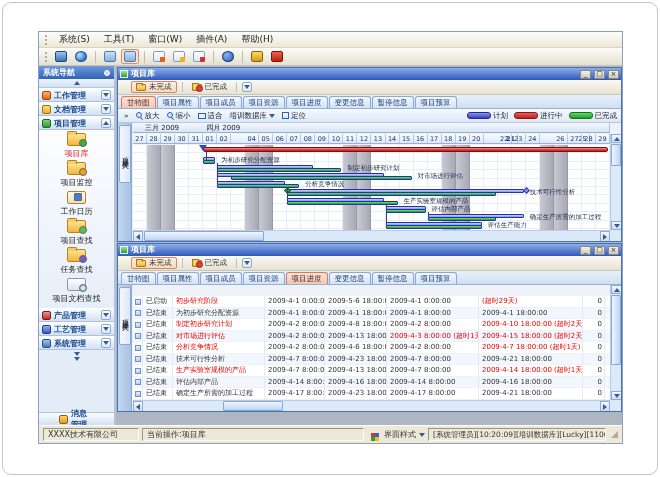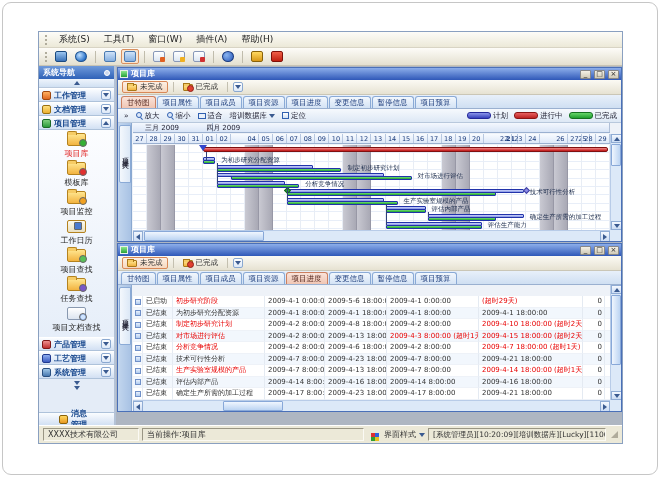--- a/index.html
+++ b/index.html
@@ -91,21 +91,21 @@
   
   .mdi{position:absolute;left:77px;top:34px;right:0;bottom:18px;background:#aeb6c2;}
   .cw{position:absolute;left:1px;width:505px;border:1px solid #4a70b8;background:#eef2f8;overflow:hidden;}
   .cw1{top:1px;height:175px;}
   .cw2{top:177px;height:169px;}
   .cw-title{height:12px;background:linear-gradient(#8caeea,#2f58b8);display:flex;align-items:center;gap:3px;padding:0 2px;}
   .cw-ico{width:8px;height:8px;background:linear-gradient(#8ae88a,#28a038);border:1px solid #e8f0e8;flex:none;}
   .cw-title .t{color:#fff;font-size:8px;font-weight:bold;flex:1;line-height:10px;}
   .win-btn{width:11px;height:9px;background:linear-gradient(#f4f1e6,#cfc9b6);border:1px solid #888;
            font-size:7px;line-height:6px;display:flex;align-items:center;justify-content:center;color:#222;border-radius:1px;}
-  .cw-filter{height:15px;display:flex;align-items:center;gap:3px;padding:0 4px;
+  .cw-filter{height:15px;display:flex;align-items:center;gap:3px;padding:0 13px;
              background:linear-gradient(#fbfaf4,#e6e2d2);border-bottom:1px solid #cac6b6;font-family:Liberation Serif, serif;}
   .filter-btn{height:12px;display:flex;align-items:center;gap:3px;font-size:7.5px;color:#333;padding:0 4px;border-radius:2px;}
   .filter-btn.active{border:1px solid #d88858;background:linear-gradient(#fdf0e4,#f6d8c0);}
   .f-ico{width:10px;height:7px;position:relative;background:linear-gradient(#ffe690,#f2b340);border:1px solid #a87818;border-radius:1px;flex:none;}
   .f-ico::before{content:"";position:absolute;top:-2px;left:-1px;width:5px;height:2px;background:#f6cc66;border:1px solid #a87818;border-bottom:none;}
   .f-ico.done::after{content:"";position:absolute;right:-2px;bottom:-2px;width:5px;height:5px;border-radius:50%;background:#e04030;border:1px solid #902018;}
   .f-sep{width:1px;height:10px;background:#c4c0b0;margin:0 2px;}
   .cw-tabs{height:14px;display:flex;align-items:flex-end;gap:1px;padding:0 3px;
            background:linear-gradient(#e8f0fa,#cfdff2);border-bottom:1px solid #9ab0d0;}
   .tab{height:12px;padding:0 5px;font-size:7.5px;color:#1a3a7a;background:linear-gradient(#f2f7fd,#d4e3f5);
@@ -281,24 +281,20 @@
             <div class="grp-icon" data-icon="project-icon"></div>
             <div class="lbl">项目管理</div>
             <div class="grp-btn">
               <div class="tri-up"></div>
             </div>
           </div>
           <div class="sb-panel">
             <div class="nav-item">
               <div class="nav-icon" data-icon="folder-project-icon"></div>
               <div class="nav-label selected">项目库</div>
-            </div>
-            <div class="nav-item">
-              <div class="nav-icon" data-icon="folder-template-icon"></div>
-              <div class="nav-label">模板库</div>
             </div>
             <div class="nav-item">
               <div class="nav-icon" data-icon="folder-monitor-icon"></div>
               <div class="nav-label">项目监控</div>
             </div>
             <div class="nav-item">
               <div class="nav-icon" data-icon="calendar-icon"></div>
               <div class="nav-label">工作日历</div>
             </div>
             <div class="nav-item">

